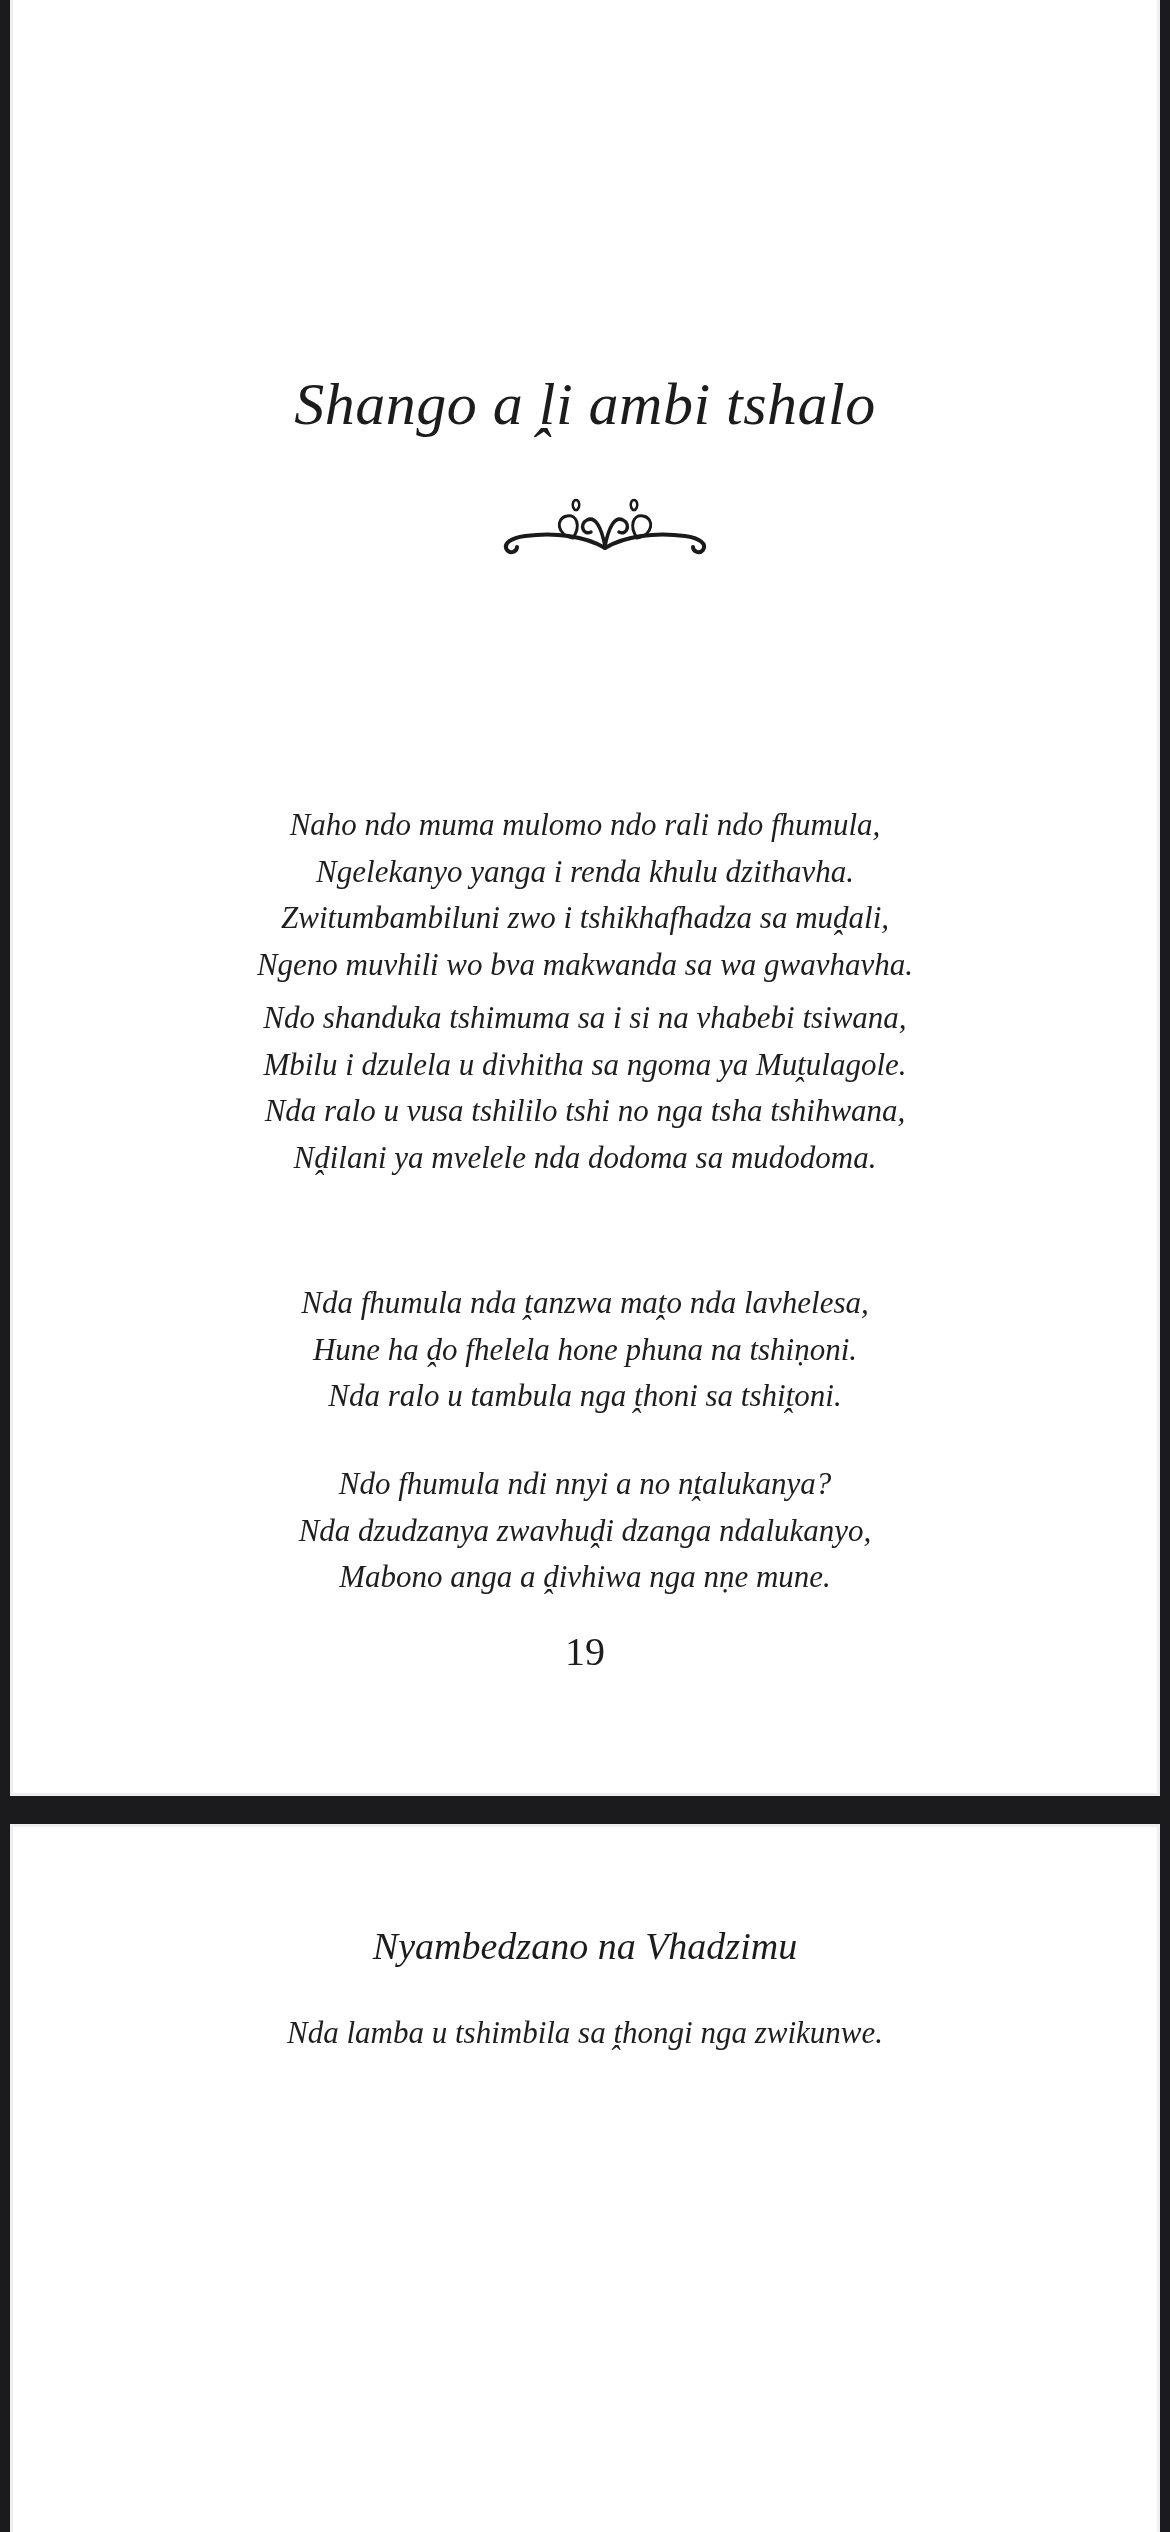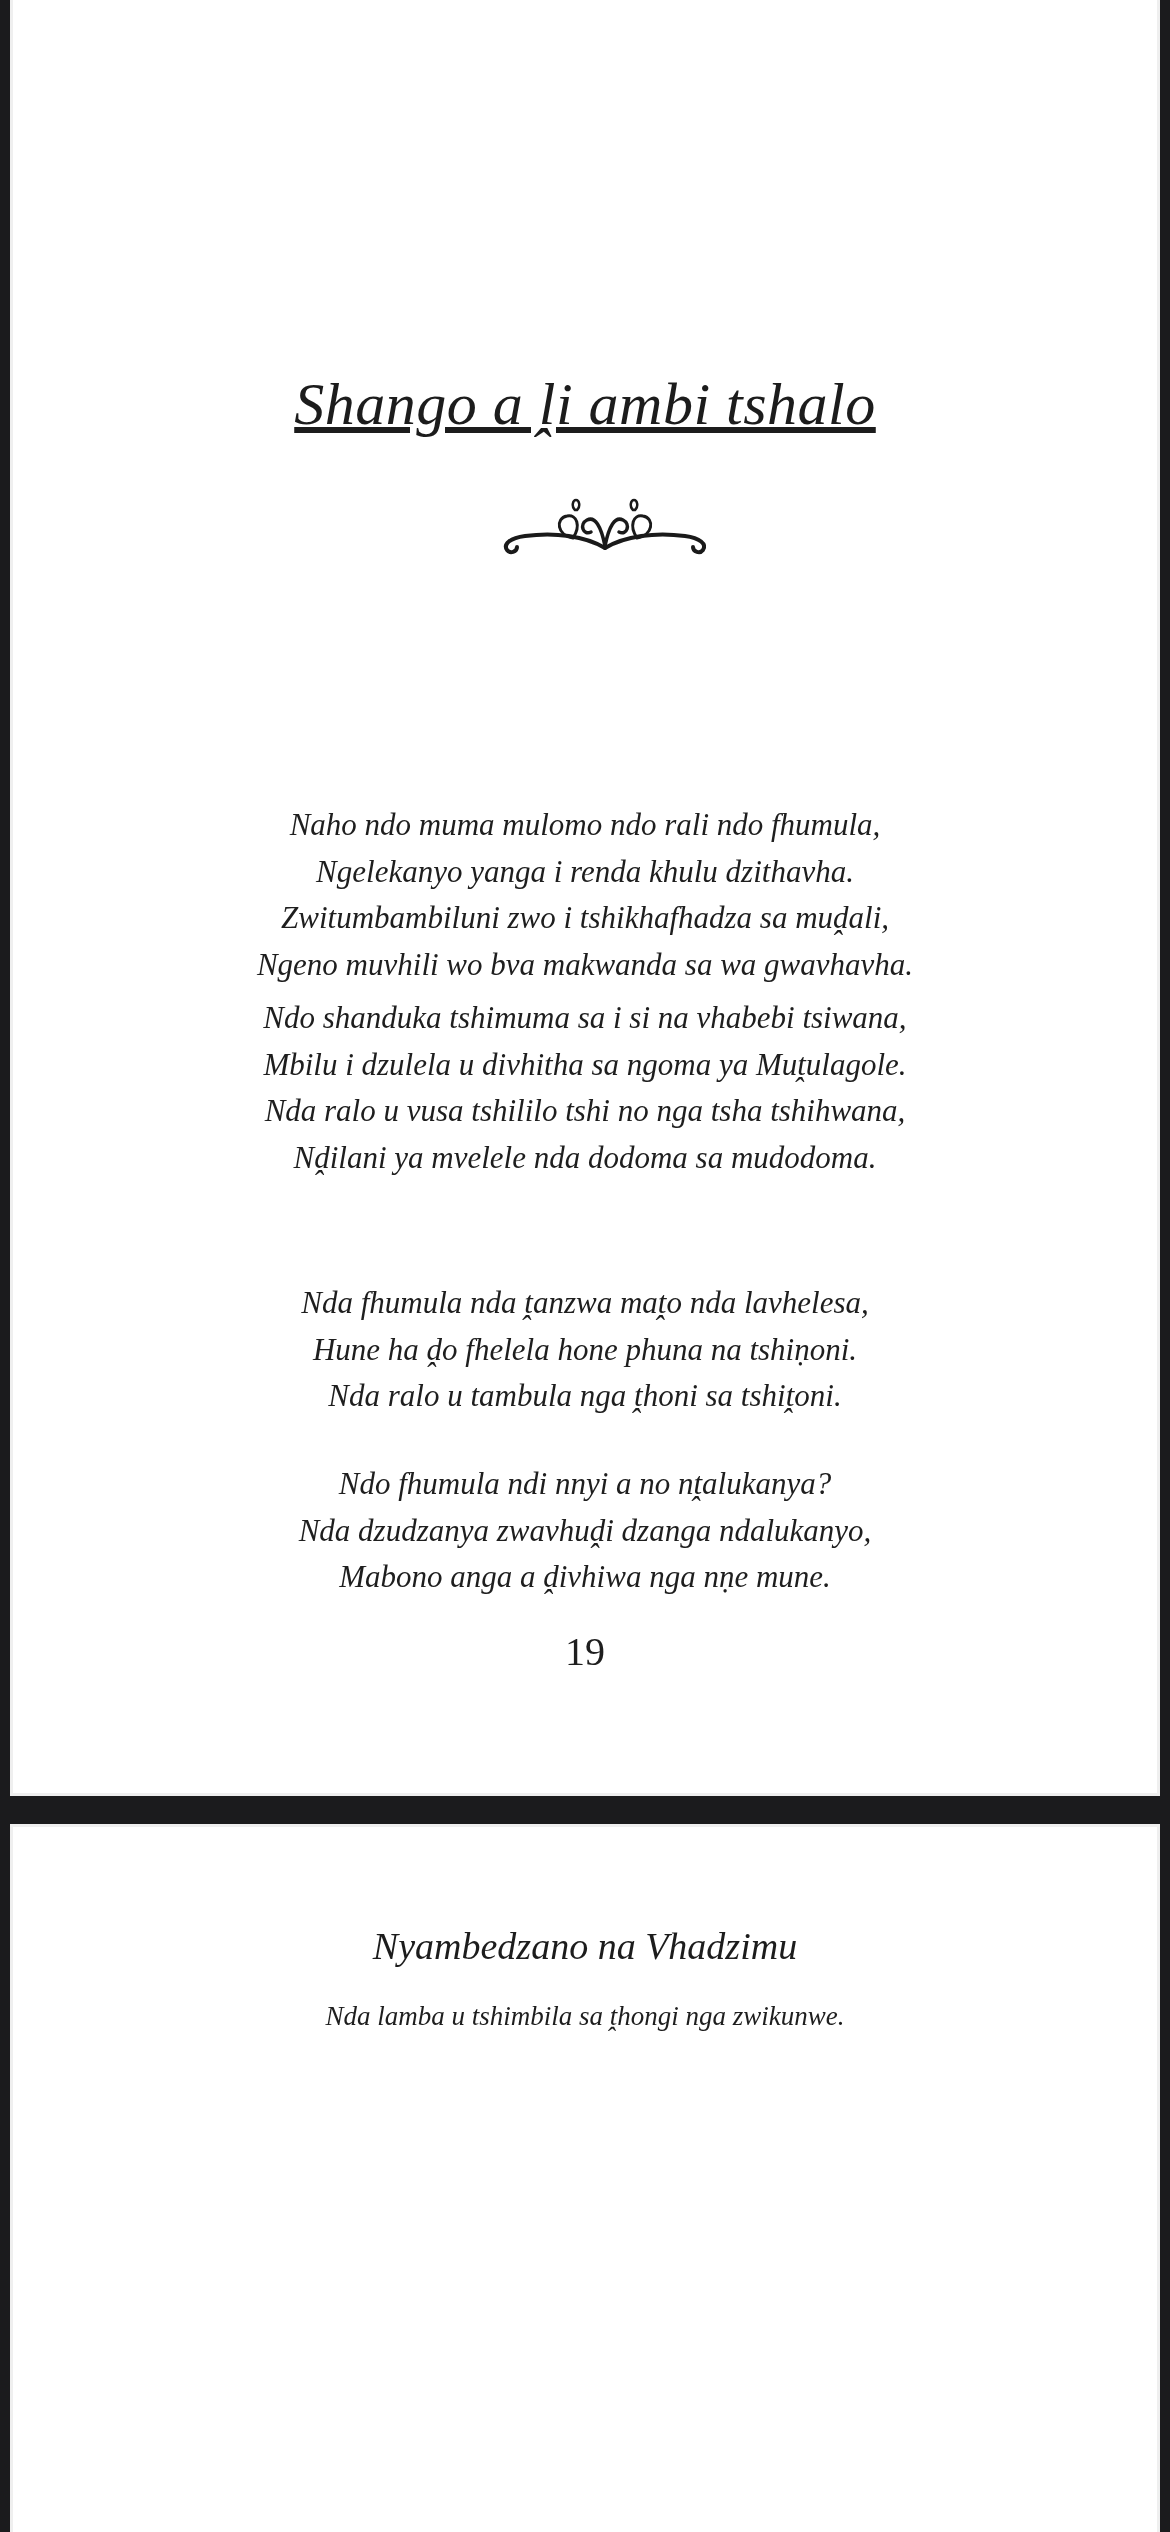--- a/index.html
+++ b/index.html
@@ -37,21 +37,20 @@
     font-family: "DejaVu Serif", "Liberation Serif", serif;
     font-style: italic;
     color: #1c1c1c;
     white-space: nowrap;
   }
   .title-main {
     top: 374px;
     font-size: 60px;
     letter-spacing: 0.5px;
     font-family: "Liberation Serif", serif;
-    text-decoration: underline;
   }
   .ornament {
     position: absolute;
     left: 482px;
     top: 500px;
     width: 220px;
     height: 60px;
   }
   .poem {
     position: absolute;
@@ -86,25 +85,25 @@
   }
   .title-small {
     top: 97px;
     font-size: 38px;
     font-family: "Liberation Serif", serif;
   }
   .page2-text {
     position: absolute;
     left: 0;
     right: 0;
-    top: 174px;
+    top: 188px;
     text-align: center;
     font-family: "Liberation Serif", serif;
     font-style: italic;
-    font-size: 27px;
+    font-size: 31px;
     color: #1e1e1e;
     white-space: nowrap;
   }
 </style>
 </head>
 <body>
 
 <div class="page page-1">
   <div class="title title-main">Shango a ḽi ambi tshalo</div>
 

